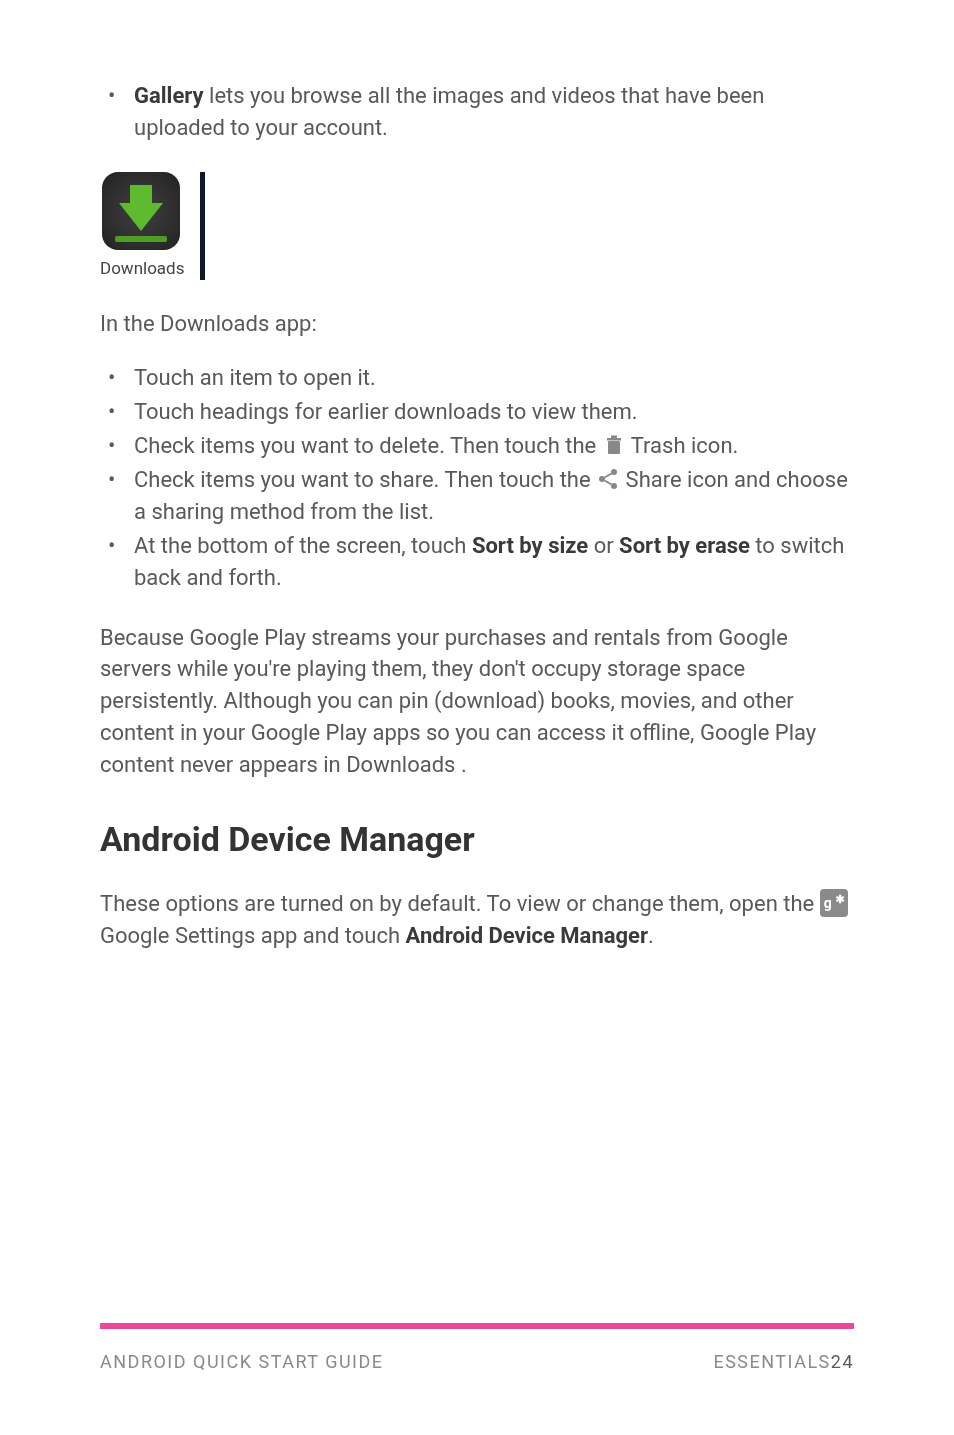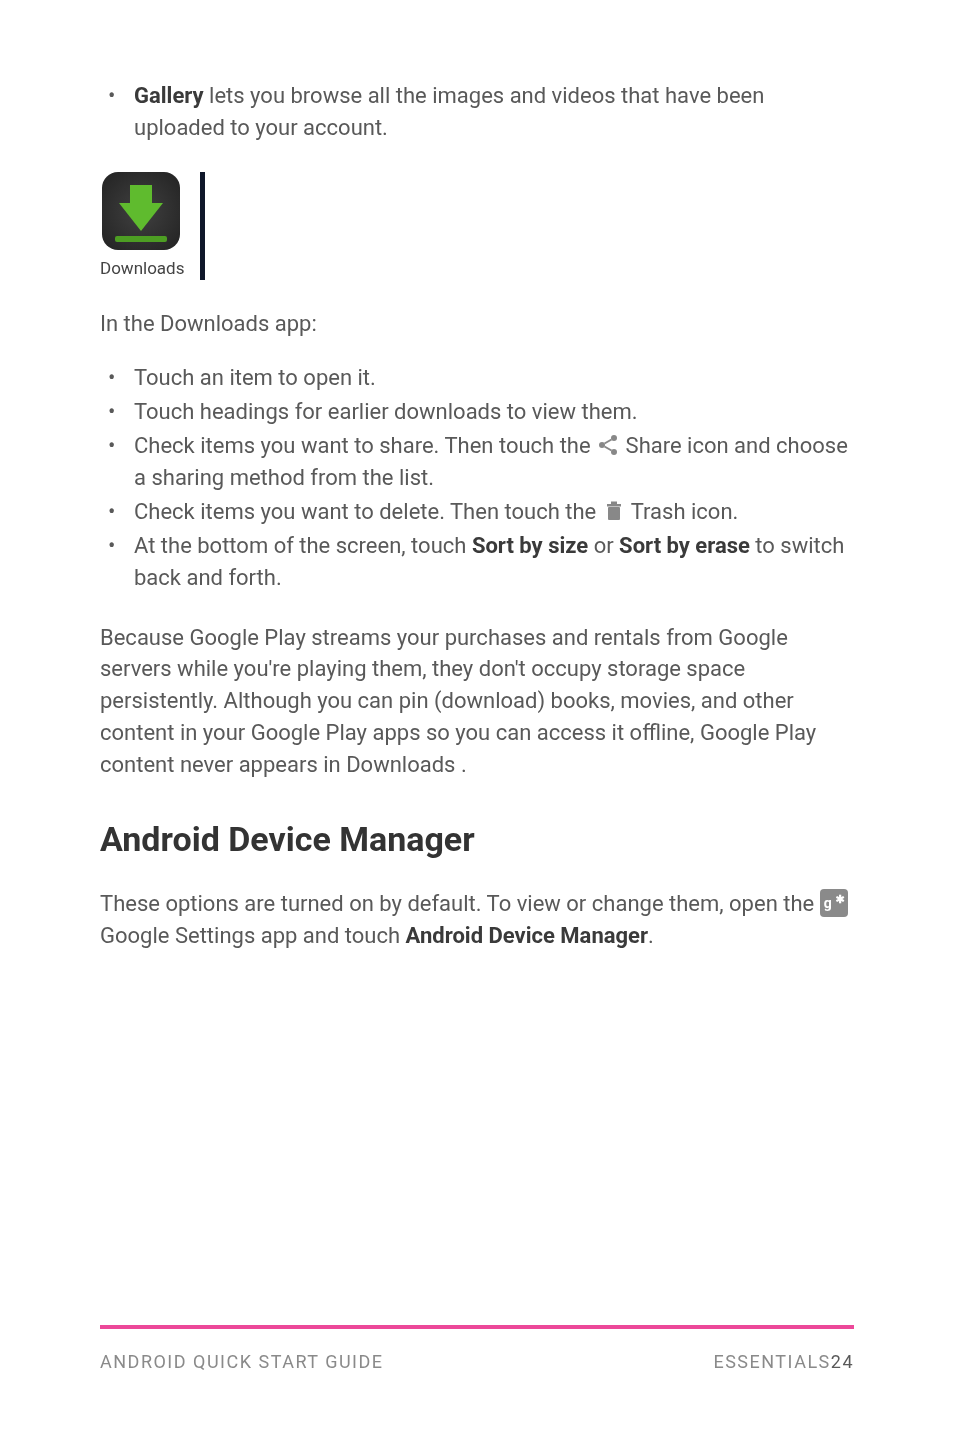--- a/index.html
+++ b/index.html
@@ -156,21 +156,21 @@
       font-size: 11px;
       position: absolute;
       top: -3px;
       right: 3px;
     }
     .footer {
       position: absolute;
       bottom: 60px;
       left: 100px;
       right: 100px;
-      border-top: 4px solid #ec4899;
+      border-top: 6px solid #ec4899;
       padding-top: 20px;
       display: flex;
       justify-content: space-between;
       font-size: 18px;
       letter-spacing: 1.5px;
       color: #8a8a8a;
     }
     .footer-right {
       display: flex;
     }
@@ -199,36 +199,36 @@
       <div class="app-icon-label">Downloads</div>
     </div>
   </div>
 
   <p class="para">In the Downloads app:</p>
 
   <ul class="list-2">
     <li><span>Touch an item to open it.</span></li>
     <li><span>Touch headings for earlier downloads to view them.</span></li>
     <li>
+      <span>Check items you want to delete. Then touch the </span><span class="inline-icon trash-icon"><svg viewBox="0 0 24 24">
+            <rect x="6" y="8" width="12" height="13" rx="1" fill="#888"></rect>
+            <rect x="5" y="5" width="14" height="2.5" fill="#888"></rect>
+            <rect x="9" y="2.5" width="6" height="2.5" fill="#888"></rect>
+          </svg></span><span> Trash icon.</span>
+    </li>
+    <li>
       <span>Check items you want to share. Then touch the </span><span class="inline-icon share-icon"><svg viewBox="0 0 24 24">
             <circle cx="18" cy="5" r="3" fill="#888"></circle>
             <circle cx="6" cy="12" r="3" fill="#888"></circle>
             <circle cx="18" cy="19" r="3" fill="#888"></circle>
             <line x1="8.5" y1="10.5" x2="15.5" y2="6.5" stroke="#888" stroke-width="2"></line>
             <line x1="8.5" y1="13.5" x2="15.5" y2="17.5" stroke="#888" stroke-width="2"></line>
           </svg></span><span> Share icon and choose a sharing method from the list.</span>
     </li>
     <li>
-      <span>Check items you want to delete. Then touch the </span><span class="inline-icon trash-icon"><svg viewBox="0 0 24 24">
-            <rect x="6" y="8" width="12" height="13" rx="1" fill="#888"></rect>
-            <rect x="5" y="5" width="14" height="2.5" fill="#888"></rect>
-            <rect x="9" y="2.5" width="6" height="2.5" fill="#888"></rect>
-          </svg></span><span> Trash icon.</span>
-    </li>
-    <li>
       <span>At the bottom of the screen, touch </span><strong>Sort by size</strong><span> or </span><strong>Sort by erase</strong><span> to switch back and forth.</span>
     </li>
   </ul>
 
   <p class="para">Because Google Play streams your purchases and rentals from Google servers while you're playing them, they don't occupy storage space persistently. Although you can pin (download) books, movies, and other content in your Google Play apps so you can access it offline, Google Play content never appears in Downloads .</p>
 
   <h2 class="section-heading">Android Device Manager</h2>
 
 
   <p class="para">

